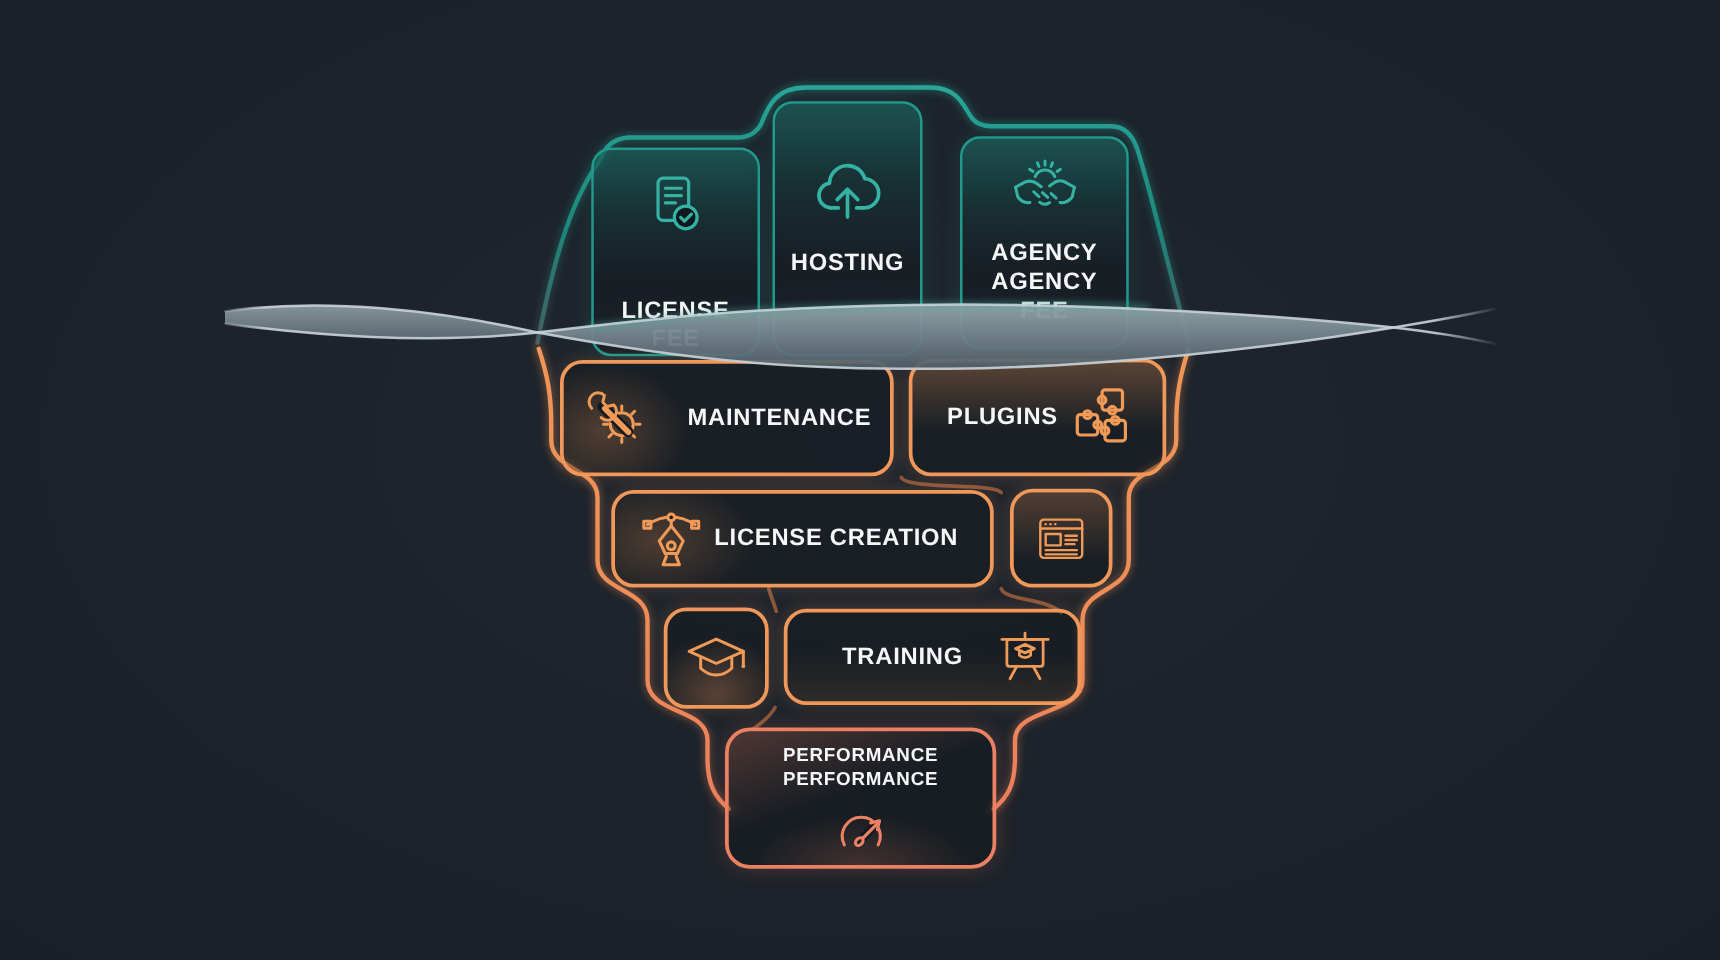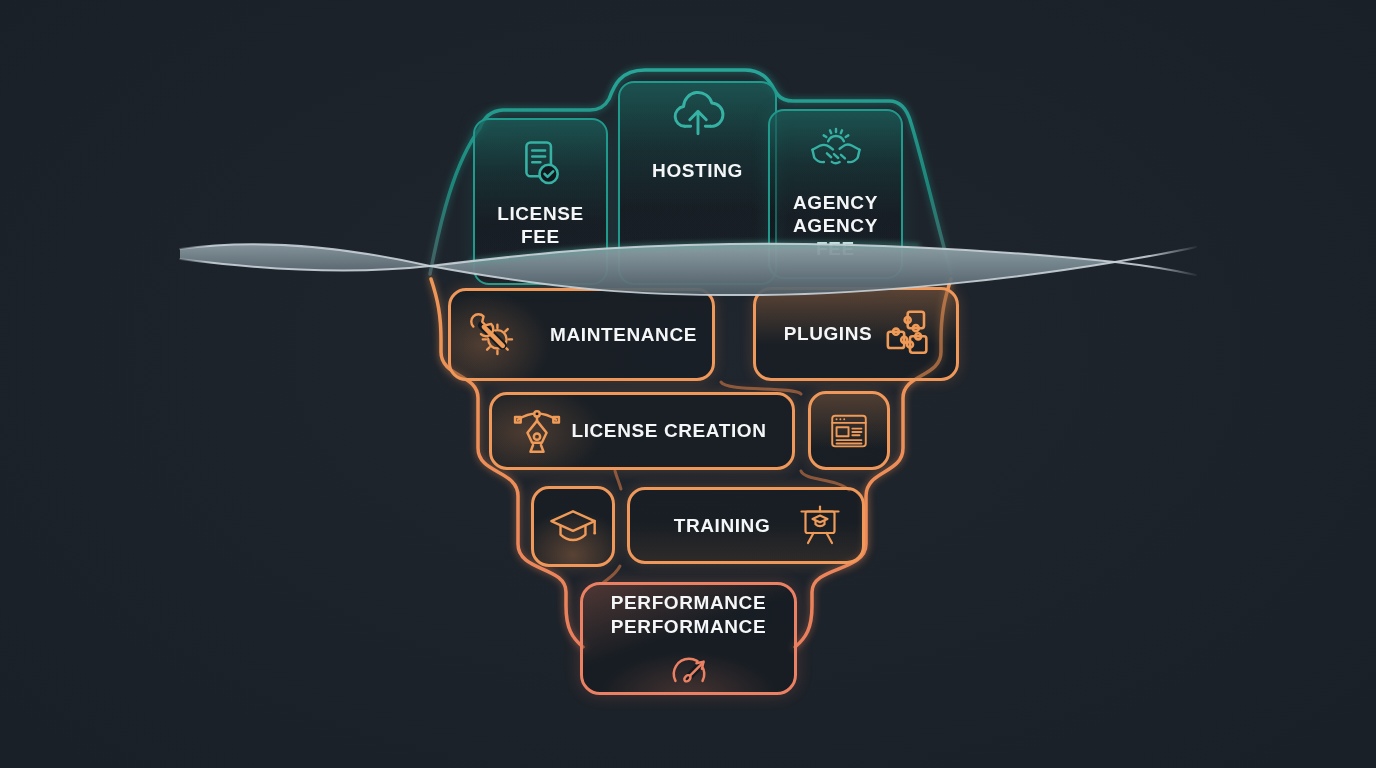--- a/index.html
+++ b/index.html
@@ -43,30 +43,30 @@
   #card-training{background:linear-gradient(0deg, rgba(240,151,90,.10), rgba(0,0,0,0) 55%), rgba(15,19,24,.35);}
   #card-perf{
     border-color:#ec8063;border-radius:20px;flex-direction:column;
     background:
       linear-gradient(160deg, rgba(236,128,98,.26), rgba(0,0,0,0) 46%),
       radial-gradient(120px 60px at 50% 104%, rgba(236,128,98,.22), rgba(0,0,0,0) 75%),
       rgba(15,19,24,.35);
     box-shadow:0 0 16px rgba(235,125,95,.22);
   }
   #card-perf .icon{color:#ec8063;margin-top:8px;}
-  #card-perf .lines{display:flex;flex-direction:column;text-align:center;font-size:19px;line-height:1.25;}
+  #card-perf .lines{display:flex;flex-direction:column;text-align:center;font-size:15px;line-height:1.25;}
   
-  #card-license {left:473px;top:118px;width:135px;height:167px;padding-top:16px;}
-  #card-hosting {left:618px;top:81px; width:159px;height:204px;}
+  #card-license {left:473px;top:118px;width:135px;height:167px;padding-top:16px;justify-content:space-between;}
+  #card-hosting {left:618px;top:81px; width:120px;height:204px;padding-top:40px;}
   #card-agency  {left:768px;top:109px;width:135px;height:170px;padding-top:14px;}
   #card-license .icon{margin-bottom:10px;}
   #card-hosting .icon{margin-bottom:12px;}
   #card-agency  .icon{margin-bottom:8px;}
   #card-maintenance{left:448px;top:288px;width:267px;height:93px;padding:0 20px;gap:32px;}
-  #card-plugins    {left:753px;top:287px;width:206px;height:94px;padding:0 18px;}
+  #card-plugins    {left:727px;top:287px;width:206px;height:94px;padding:0 18px;}
   #card-content    {left:489px;top:392px;width:306px;height:78px;padding:0 18px;}
   #card-web        {left:808px;top:391px;width:82px; height:79px;}
   #card-cap        {left:531px;top:486px;width:84px; height:81px;}
   #card-training   {left:627px;top:487px;width:238px;height:77px;padding:0 18px;}
   #card-perf       {left:580px;top:582px;width:217px;height:113px;padding-top:10px;}
 </style>
 </head>
 <body>
 
 <div class="stage">

